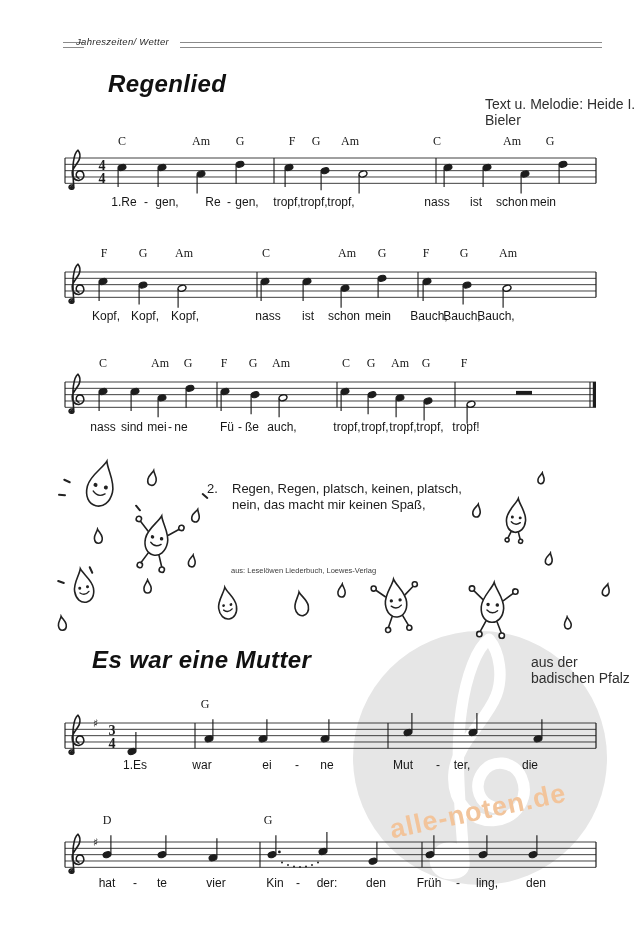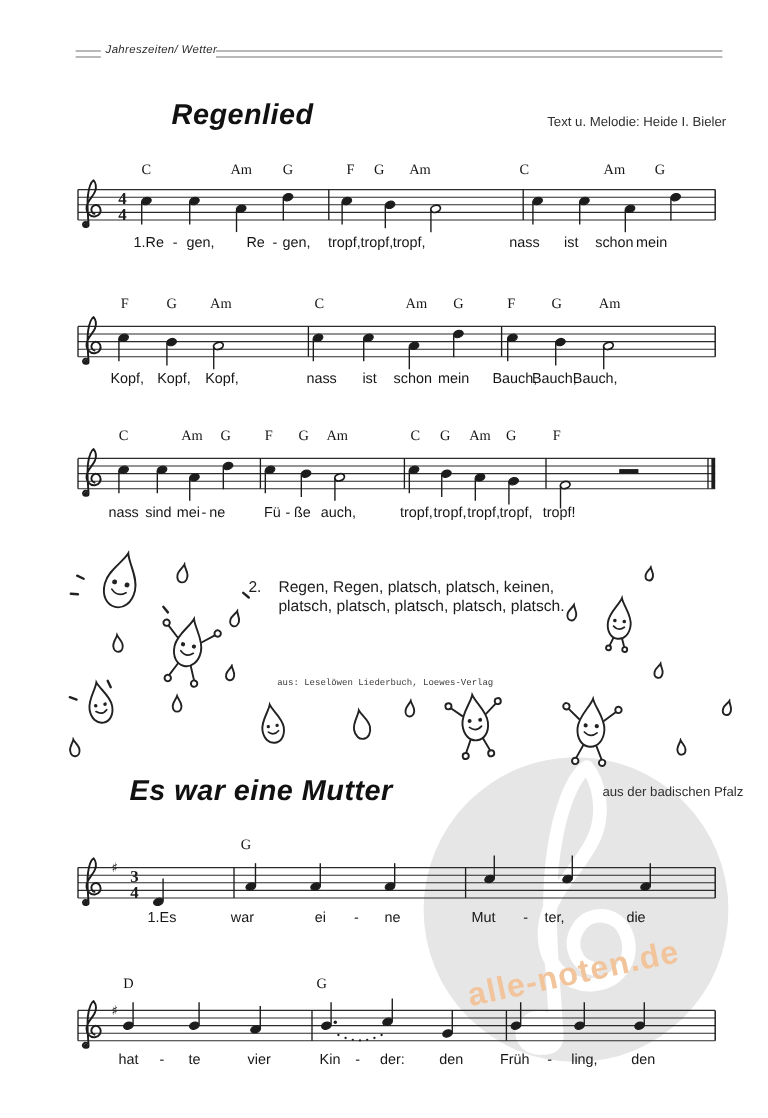--- a/index.html
+++ b/index.html
@@ -1,28 +1,28 @@
 <!DOCTYPE html>
 <html><head>
 <meta charset="utf-8">
 <style>
   html,body{margin:0;padding:0;background:#fff;}
   .page{position:relative;width:640px;height:932px;background:#ffffff;overflow:hidden;
         font-family:"Liberation Sans",sans-serif;color:#1c1c1c;}
   .layer{position:absolute;left:0;top:0;width:640px;height:932px;}
   
   .dline{position:absolute;height:4px;border-top:1.2px solid #8a8a8a;border-bottom:1.2px solid #8a8a8a;}
-  .hdr-label{position:absolute;left:88px;top:36px;font-size:9.5px;font-style:italic;color:#2a2a2a;letter-spacing:0.3px;}
+  .hdr-label{position:absolute;left:76px;top:36px;font-size:9.5px;font-style:italic;color:#2a2a2a;letter-spacing:0.3px;}
   
   .song-title{position:absolute;font-weight:bold;font-style:italic;font-size:24px;letter-spacing:0.4px;color:#111;line-height:1;}
-  .credit{position:absolute;font-size:11px;color:#2f2f2f;}
+  .credit{position:absolute;font-size:14px;color:#2f2f2f;margin-left:29px;}
   
   .verse-num{position:absolute;left:207px;top:481px;font-size:13px;color:#1c1c1c;}
   .verse{position:absolute;left:232px;top:481px;font-size:13px;line-height:16.4px;color:#1c1c1c;}
-  .verse-source{position:absolute;left:231px;top:566px;font-size:7.5px;color:#3c3c3c;font-family:Liberation Mono, monospace;}
+  .verse-source{position:absolute;left:231px;top:566px;font-size:7.5px;color:#3c3c3c;}
   .wm-text{position:absolute;left:358px;top:796px;width:240px;text-align:center;
            font-size:27px;font-weight:bold;letter-spacing:1px;transform:rotate(-12deg);}
   .staff-svg,.drop-svg{position:absolute;}
   .dash{position:absolute;width:2px;height:8px;background:#222;border-radius:1px;}
 </style>
 </head>
 <body>
 
 <div class="page">
 
@@ -36,30 +36,30 @@
       </svg>
     <span class="wm-text" id="wm-text" style="color: rgb(242, 196, 155);">alle-noten.de</span>
   </div>
 
   <div style="position:absolute;z-index:2;left:0;top:0;width:640px;">
     <div class="dline" style="left:63px;top:42px;width:21px;"></div>
     <span class="hdr-label">Jahreszeiten/ Wetter</span>
     <div class="dline" style="left:180px;top:42px;width:422px;"></div>
   </div>
 
-  <div class="song-title" style="left:108px;top:84px;z-index:2;margin-left:35px;">Regenlied</div>
+  <div class="song-title" style="left:108px;top:72px;z-index:2;">Regenlied</div>
   <div class="credit" style="left:456px;top:96px;z-index:2;">Text u. Melodie: Heide I. Bieler</div>
 
-  <div class="song-title" style="left:108px;top:648px;z-index:2;">Es war eine Mutter</div>
+  <div class="song-title" style="left:92px;top:648px;z-index:2;">Es war eine Mutter</div>
   <div class="credit" style="left:502px;top:654px;z-index:2;">aus der badischen Pfalz</div>
 
   <div class="verse-num" style="z-index:2;">2.</div>
   <div class="verse" style="z-index:2;">
-    <div>Regen, Regen, platsch, platsch, keinen,</div>
-    <div>platsch, platsch, platsch, platsch, platsch.</div>
+    <div>Regen, Regen, platsch, keinen, platsch,</div>
+    <div>nein, das macht mir keinen Spaß,</div>
   </div>
   <div class="verse-source" style="z-index:2;">aus: Leselöwen Liederbuch, Loewes-Verlag</div>
 
   <div class="layer" id="staves-layer" style="z-index:1;">
       <svg class="staff-svg" width="640" height="125" viewBox="0 100 640 125" style="left:0;top:100px;">
         <line x1="65" x2="596" y1="158" y2="158" stroke="#2b2b2b" stroke-width="0.9"></line>
         <line x1="65" x2="596" y1="164.333" y2="164.333" stroke="#2b2b2b" stroke-width="0.9"></line>
         <line x1="65" x2="596" y1="170.666" y2="170.666" stroke="#2b2b2b" stroke-width="0.9"></line>
         <line x1="65" x2="596" y1="176.999" y2="176.999" stroke="#2b2b2b" stroke-width="0.9"></line>
         <line x1="65" x2="596" y1="183.332" y2="183.332" stroke="#2b2b2b" stroke-width="0.9"></line>

